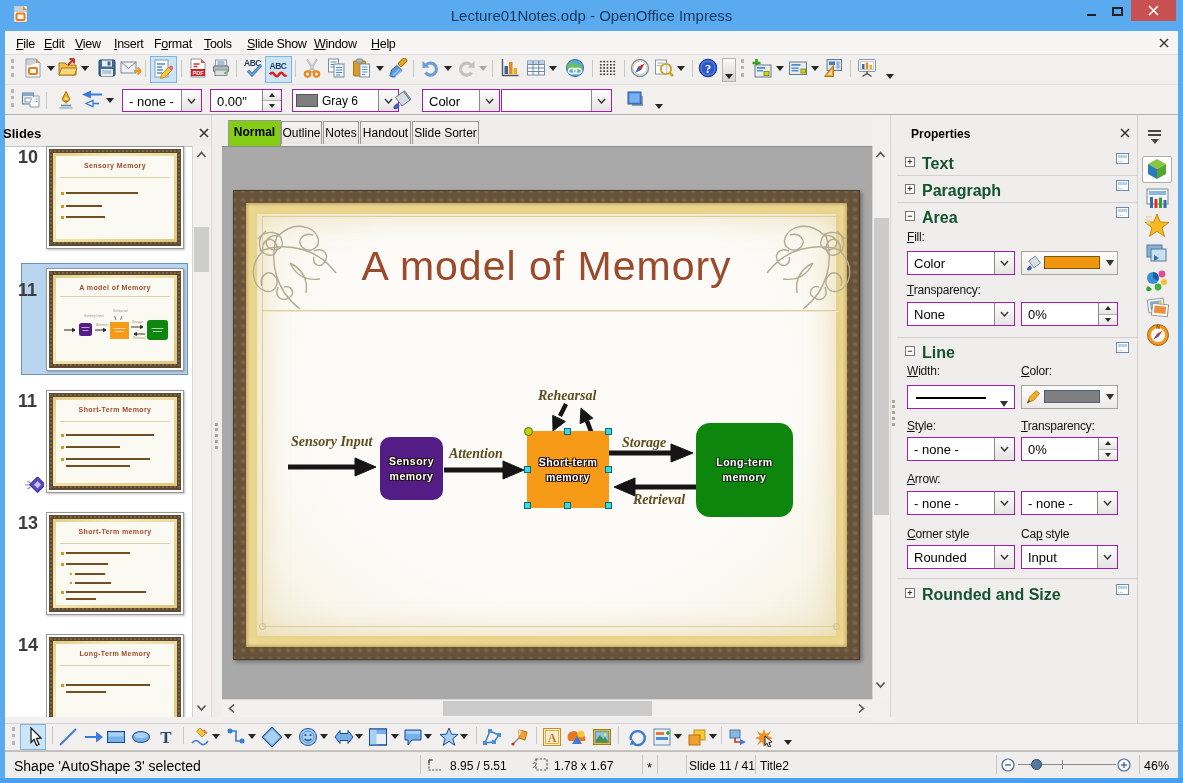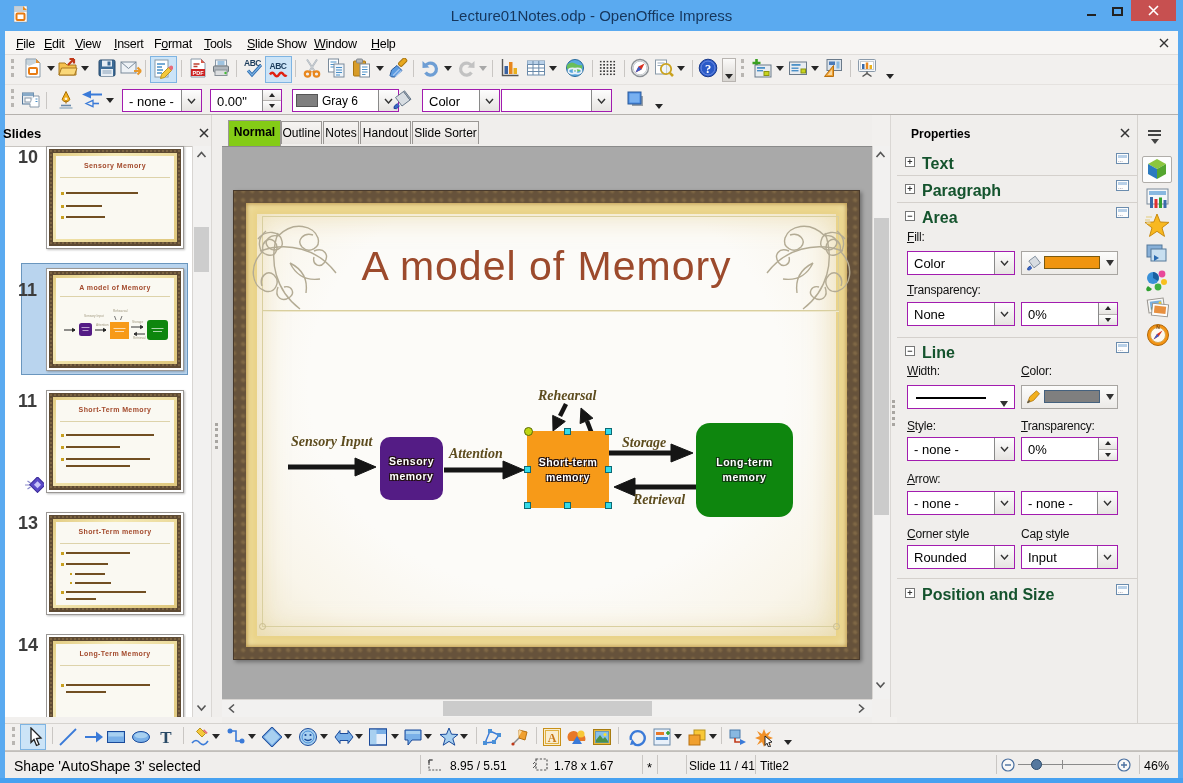--- a/index.html
+++ b/index.html
@@ -717,21 +717,21 @@
     <span class="combotx">Input</span>
     <span class="vbtn">
       <svg width="9" height="6" viewBox="0 0 9 6">
         <path d="M1 1 L4.5 5 L8 1" fill="none" stroke="#333" stroke-width="1.4"></path>
       </svg>
     </span>
   </div>
 <div class="psep" style="left:897px;top:578px"></div>
 
 <div class="pmbox" style="left:905px;top:588px">+</div>
-<div class="phead" style="left:922px;top:586px">Position and Size</div>
+<div class="phead" style="left:922px;top:586px">Rounded and Size</div>
 <div class="launch" style="left:1116px;top:584px"></div>
 
 <div class="ab" style="left:1137px;top:115px;width:41px;height:638px;background:#f0eeec;border-left:1px solid #d5d2ce"></div>
 <div class="ab" style="left:1148px;top:130px;width:13px;height:2px;background:#444;box-shadow:0 4px 0 #444"></div>
 <svg class="ab" style="left:1151px;top:139px" width="8" height="5" viewBox="0 0 8 5">
     <path d="M0 0 h8 L4 5 Z" fill="#444"></path>
   </svg>
 <div class="ab" style="left:1142px;top:156px;width:30px;height:27px;background:#fdfdfd;border:1px solid #b0ada9;border-radius:2px"></div>
 <svg class="ab" style="left:1146px;top:158px" width="22" height="22" viewBox="0 0 22 22">
     <path d="M11 1 L20 6 L11 11 L2 6 Z" fill="#8cc63f"></path>

